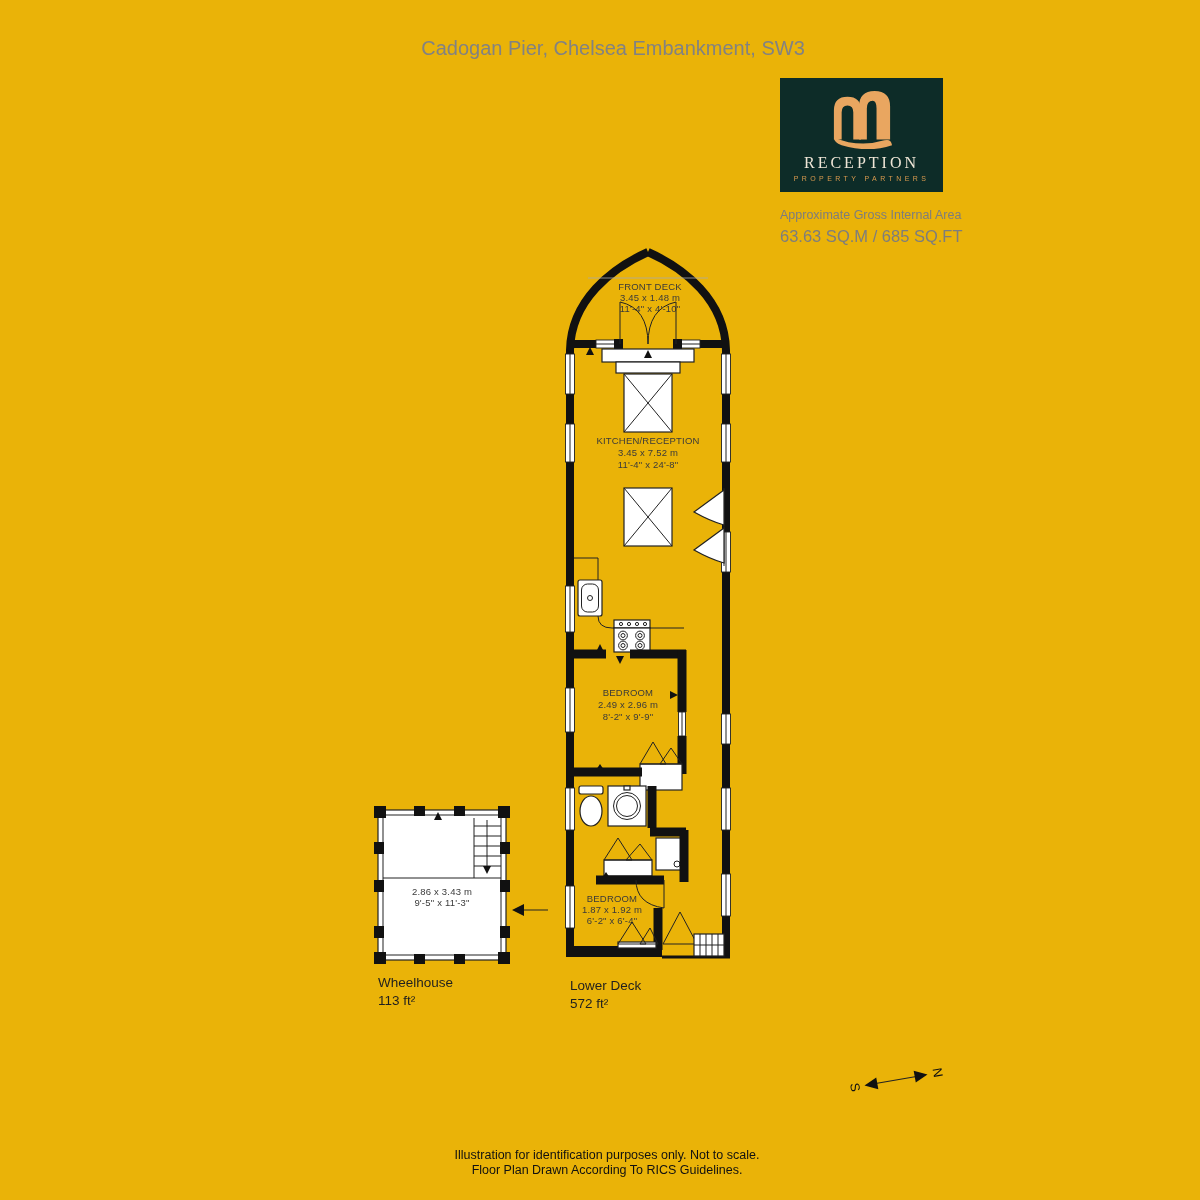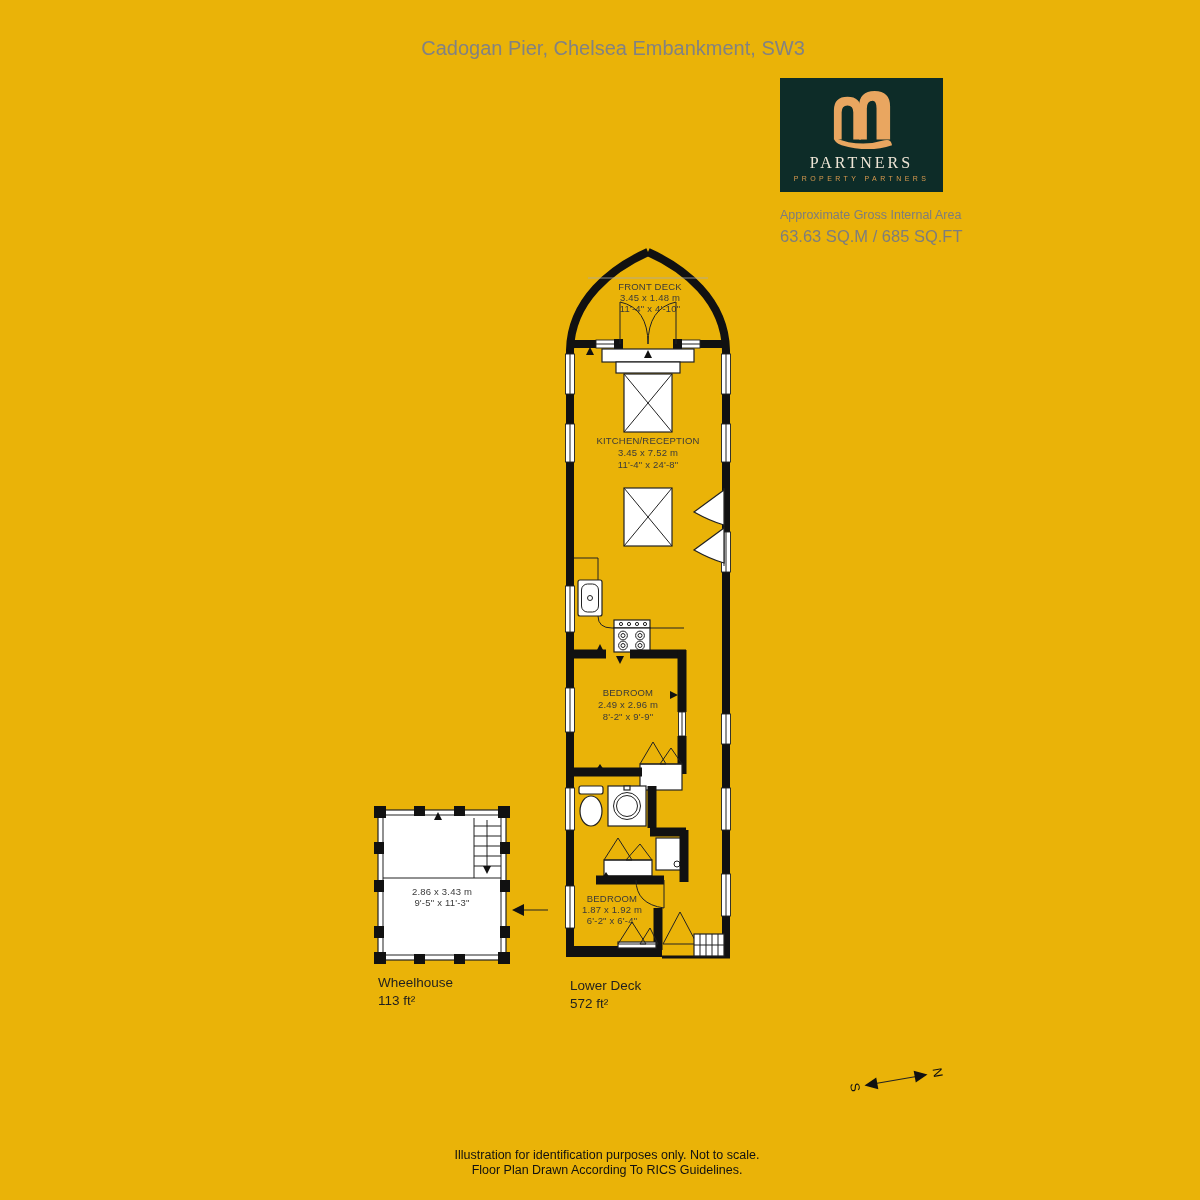--- a/index.html
+++ b/index.html
@@ -311,17 +311,17 @@
     <text class="foot" x="607" y="1159">Illustration for identification purposes only. Not to scale.</text>
     <text class="foot" x="607" y="1174">Floor Plan Drawn According To RICS Guidelines.</text>
   </svg>
 
   <div class="logo-card">
     <svg width="70" height="62" viewBox="0 0 66 64">
       <path fill="#e9a660" d="M4,52 V22 Q4,8 18,8 Q32,8 32,22 V52 H24 V24 Q24,17 18,17 Q12,17 12,24 V52 Z"></path>
       <path fill="#e9a660" d="M30,52 V18 Q30,2 46,2 Q62,2 62,18 V52 H48 V20 Q48,12 44,12 Q38,12 38,20 V52 Z"></path>
       <path fill="#e9a660" d="M4,50 Q30,61 56,53 Q63,51 64,58 Q40,66 12,58 Q4,55 4,50 Z"></path>
     </svg>
-    <div class="logo-name">PARTNERS</div>
+    <div class="logo-name">RECEPTION</div>
     <div class="logo-tag">PROPERTY PARTNERS</div>
   </div>
 
 </div>
 
 </body></html>

